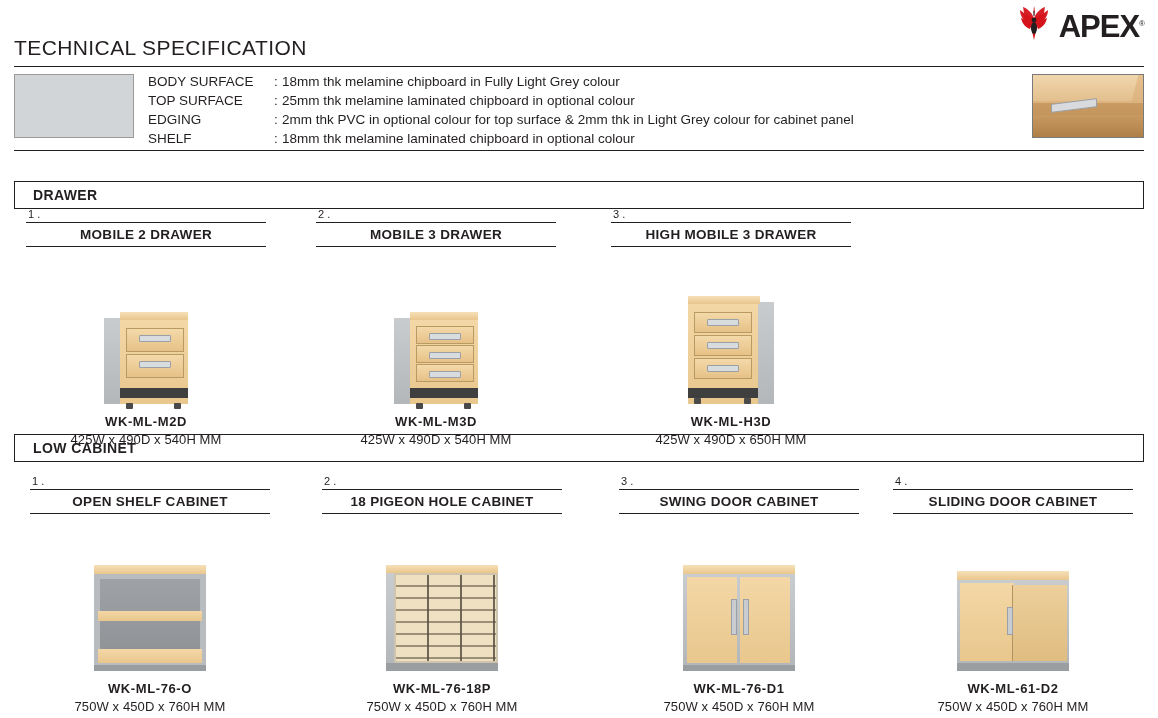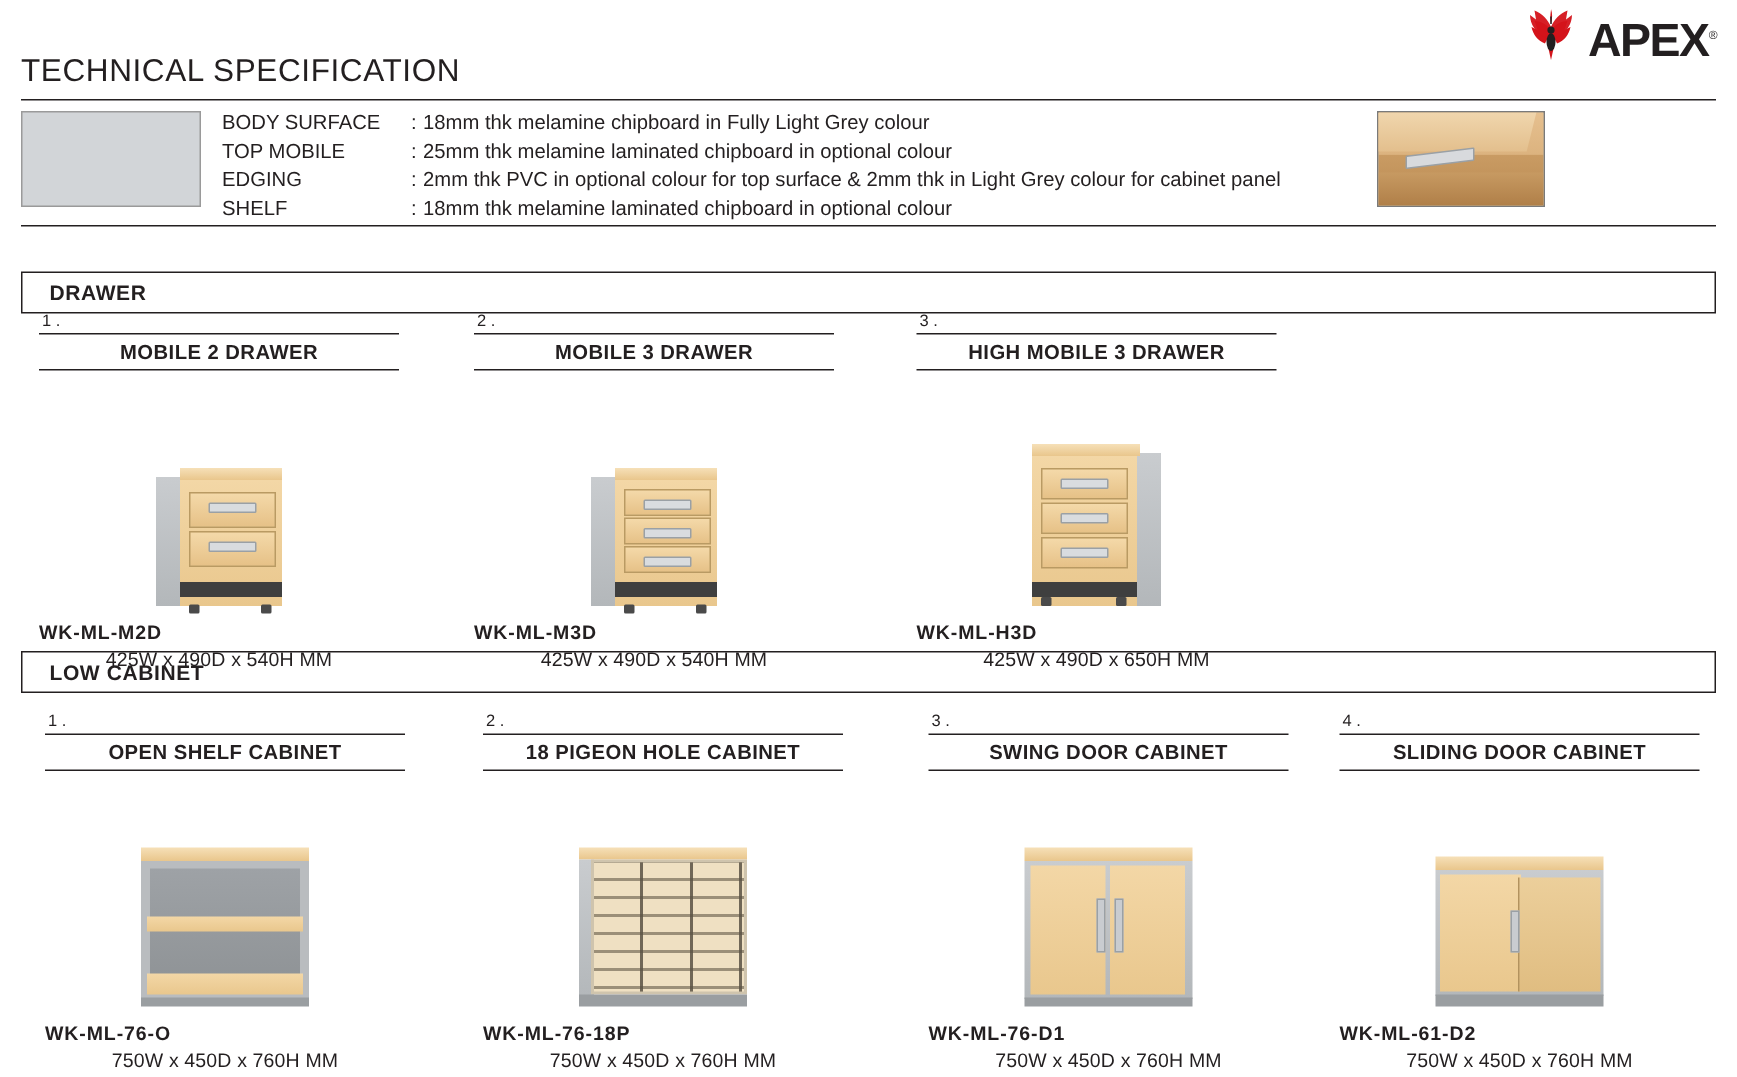--- a/index.html
+++ b/index.html
@@ -29,21 +29,21 @@
 
   
   .title{
     position:absolute;left:14px;top:36px;
     font-size:21px;letter-spacing:.4px;color:#231f20;text-align:center;
   }
   .rule-top{position:absolute;left:14px;top:66px;width:1130px;height:1px;background:#231f20;}
 
   
   .spec{
-    position:absolute;left:14px;top:72px;width:1016px;height:72px;
+    position:absolute;left:14px;top:72px;width:1130px;height:72px;
   }
   .swatch{
     position:absolute;left:0;top:2px;width:118px;height:62px;
     background:#d2d5d8;border:1px solid #9a9a9a;
   }
   .spec-rows{position:absolute;left:134px;top:0px;font-size:13.5px;color:#231f20;}
   .spec-row{display:flex;line-height:19px;white-space:nowrap;}
   .spec-label{width:126px;}
   .spec-colon{width:8px;}
   .spec-value{}
@@ -85,21 +85,21 @@
   
   .item{position:absolute;}
   .item-num{font-size:11px;color:#231f20;margin-bottom:2px;padding-left:2px;}
   .item-titlebar{
     border-top:1px solid #231f20;border-bottom:1px solid #231f20;
     text-align:center;font-size:13.5px;font-weight:bold;letter-spacing:.3px;
     padding:4px 6px 4px;color:#231f20;
   }
   .item-img{height:135px;display:flex;align-items:flex-end;justify-content:center;margin-top:22px;}
   .item-code{
-    text-align:left;font-size:13px;font-weight:bold;letter-spacing:.6px;
+    text-align:center;font-size:13px;font-weight:bold;letter-spacing:.6px;
     color:#231f20;margin-top:10px;
   }
   .item-dim{
     text-align:center;font-size:13px;color:#231f20;margin-top:3px;letter-spacing:.1px;
   }
 
   
   .cab{position:relative;}
   .wood-face{background:linear-gradient(180deg,#f3d7a6 0%,#e9c78d 100%);}
   .grey-side{background:linear-gradient(180deg,#c9cccf 0%,#b3b7ba 100%);}
@@ -146,21 +146,21 @@
 
   <div class="spec">
     <div class="swatch"></div>
     <div class="spec-rows">
       <div class="spec-row">
         <div class="spec-label">BODY SURFACE</div>
         <div class="spec-colon">:</div>
         <div class="spec-value">18mm thk  melamine chipboard in Fully Light Grey colour</div>
       </div>
       <div class="spec-row">
-        <div class="spec-label">TOP MOBILE</div>
+        <div class="spec-label">TOP SURFACE</div>
         <div class="spec-colon">:</div>
         <div class="spec-value">25mm thk melamine laminated chipboard in optional colour</div>
       </div>
       <div class="spec-row">
         <div class="spec-label">EDGING</div>
         <div class="spec-colon">:</div>
         <div class="spec-value">2mm thk PVC in optional colour for top surface &amp; 2mm thk in Light Grey colour for cabinet panel</div>
       </div>
       <div class="spec-row">
         <div class="spec-label">SHELF</div>

